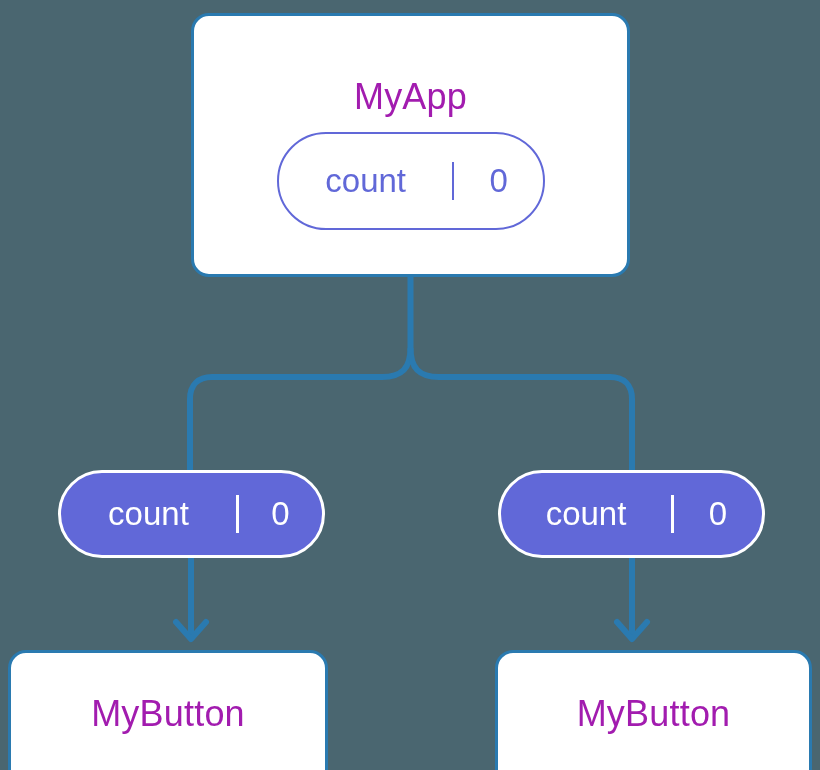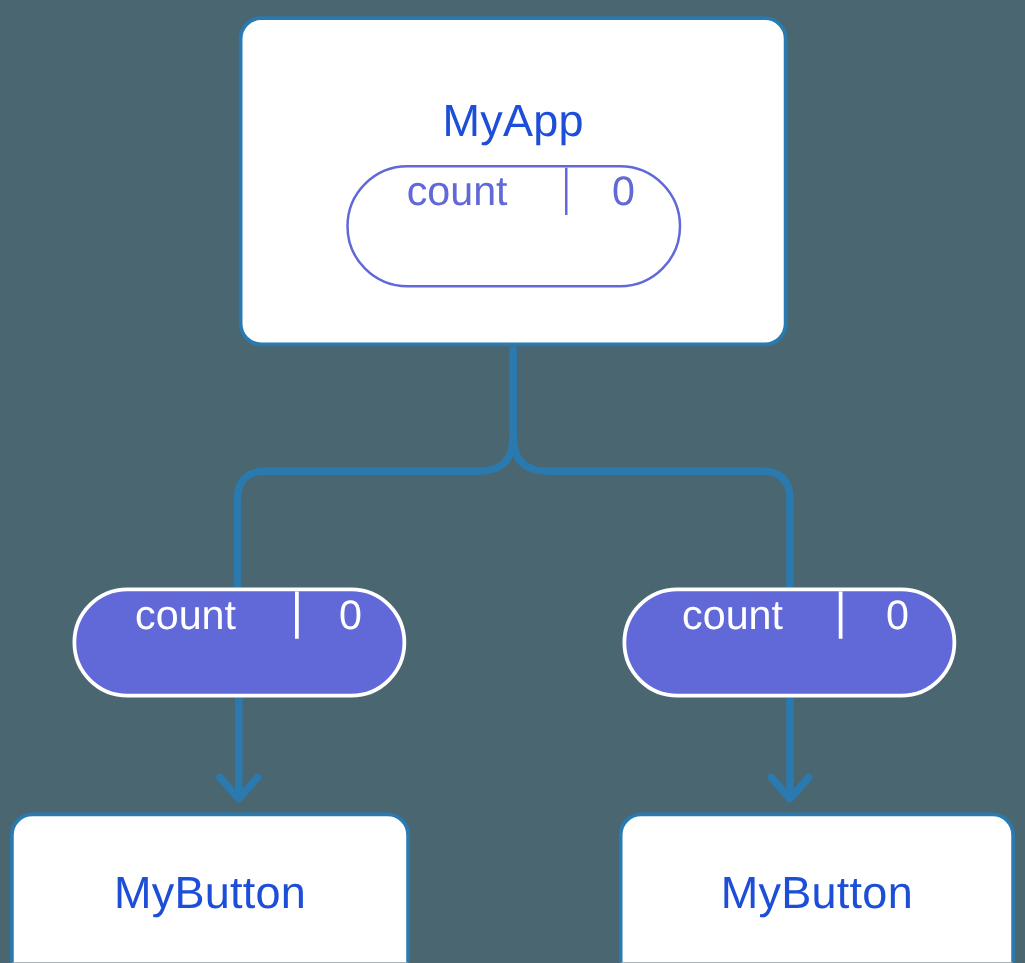--- a/index.html
+++ b/index.html
@@ -34,21 +34,21 @@
     background: #ffffff;
     border: 3px solid #2a7ab0;
     border-radius: 18px;
     box-sizing: border-box;
   }
   .component-title {
     position: absolute;
     left: 0;
     width: 100%;
     text-align: center;
-    color: #1d4ed8;
+    color: #a21caf;
     font-size: 36px;
     font-weight: 400;
     letter-spacing: 0.2px;
     white-space: nowrap;
   }
 
   #app-box {
     left: 191px;
     top: 13px;
     width: 439px;
@@ -75,21 +75,21 @@
     height: 140px;
   }
   #button-box-right .component-title {
     top: 40px;
   }
 
   
   .state-pill {
     position: absolute;
     display: flex;
-    align-items: flex-start;
+    align-items: center;
     border-radius: 999px;
     box-sizing: border-box;
     overflow: hidden;
   }
   .pill-key, .pill-value {
     display: flex;
     align-items: center;
     justify-content: center;
     font-size: 33px;
     font-weight: 400;

